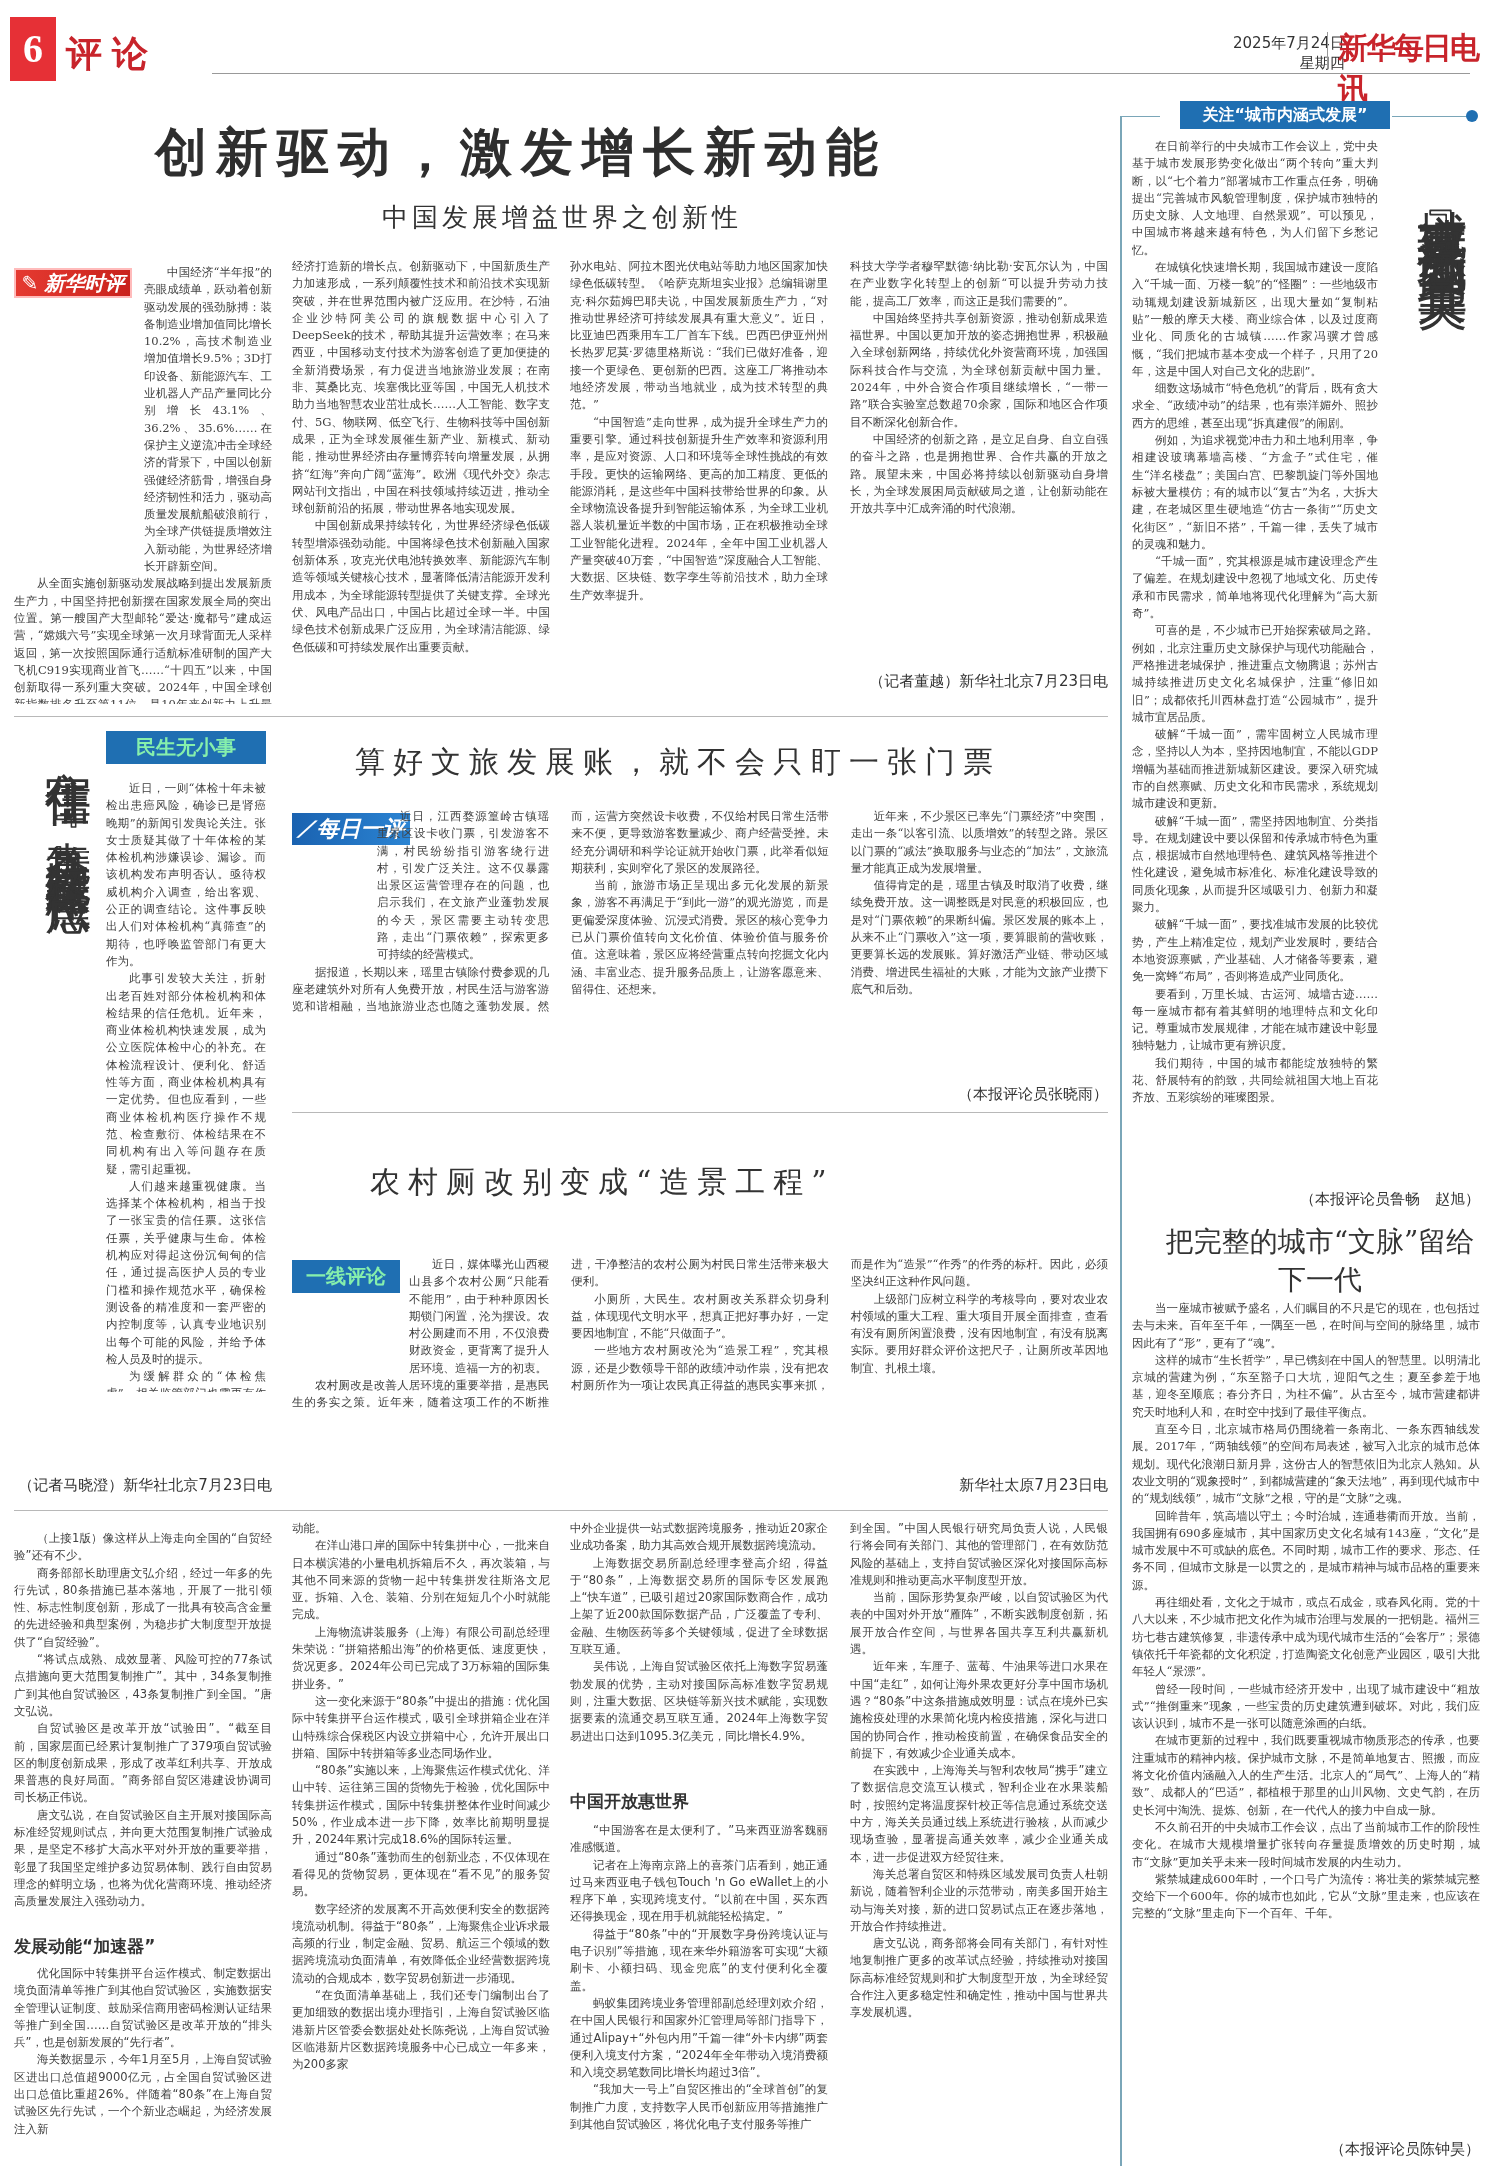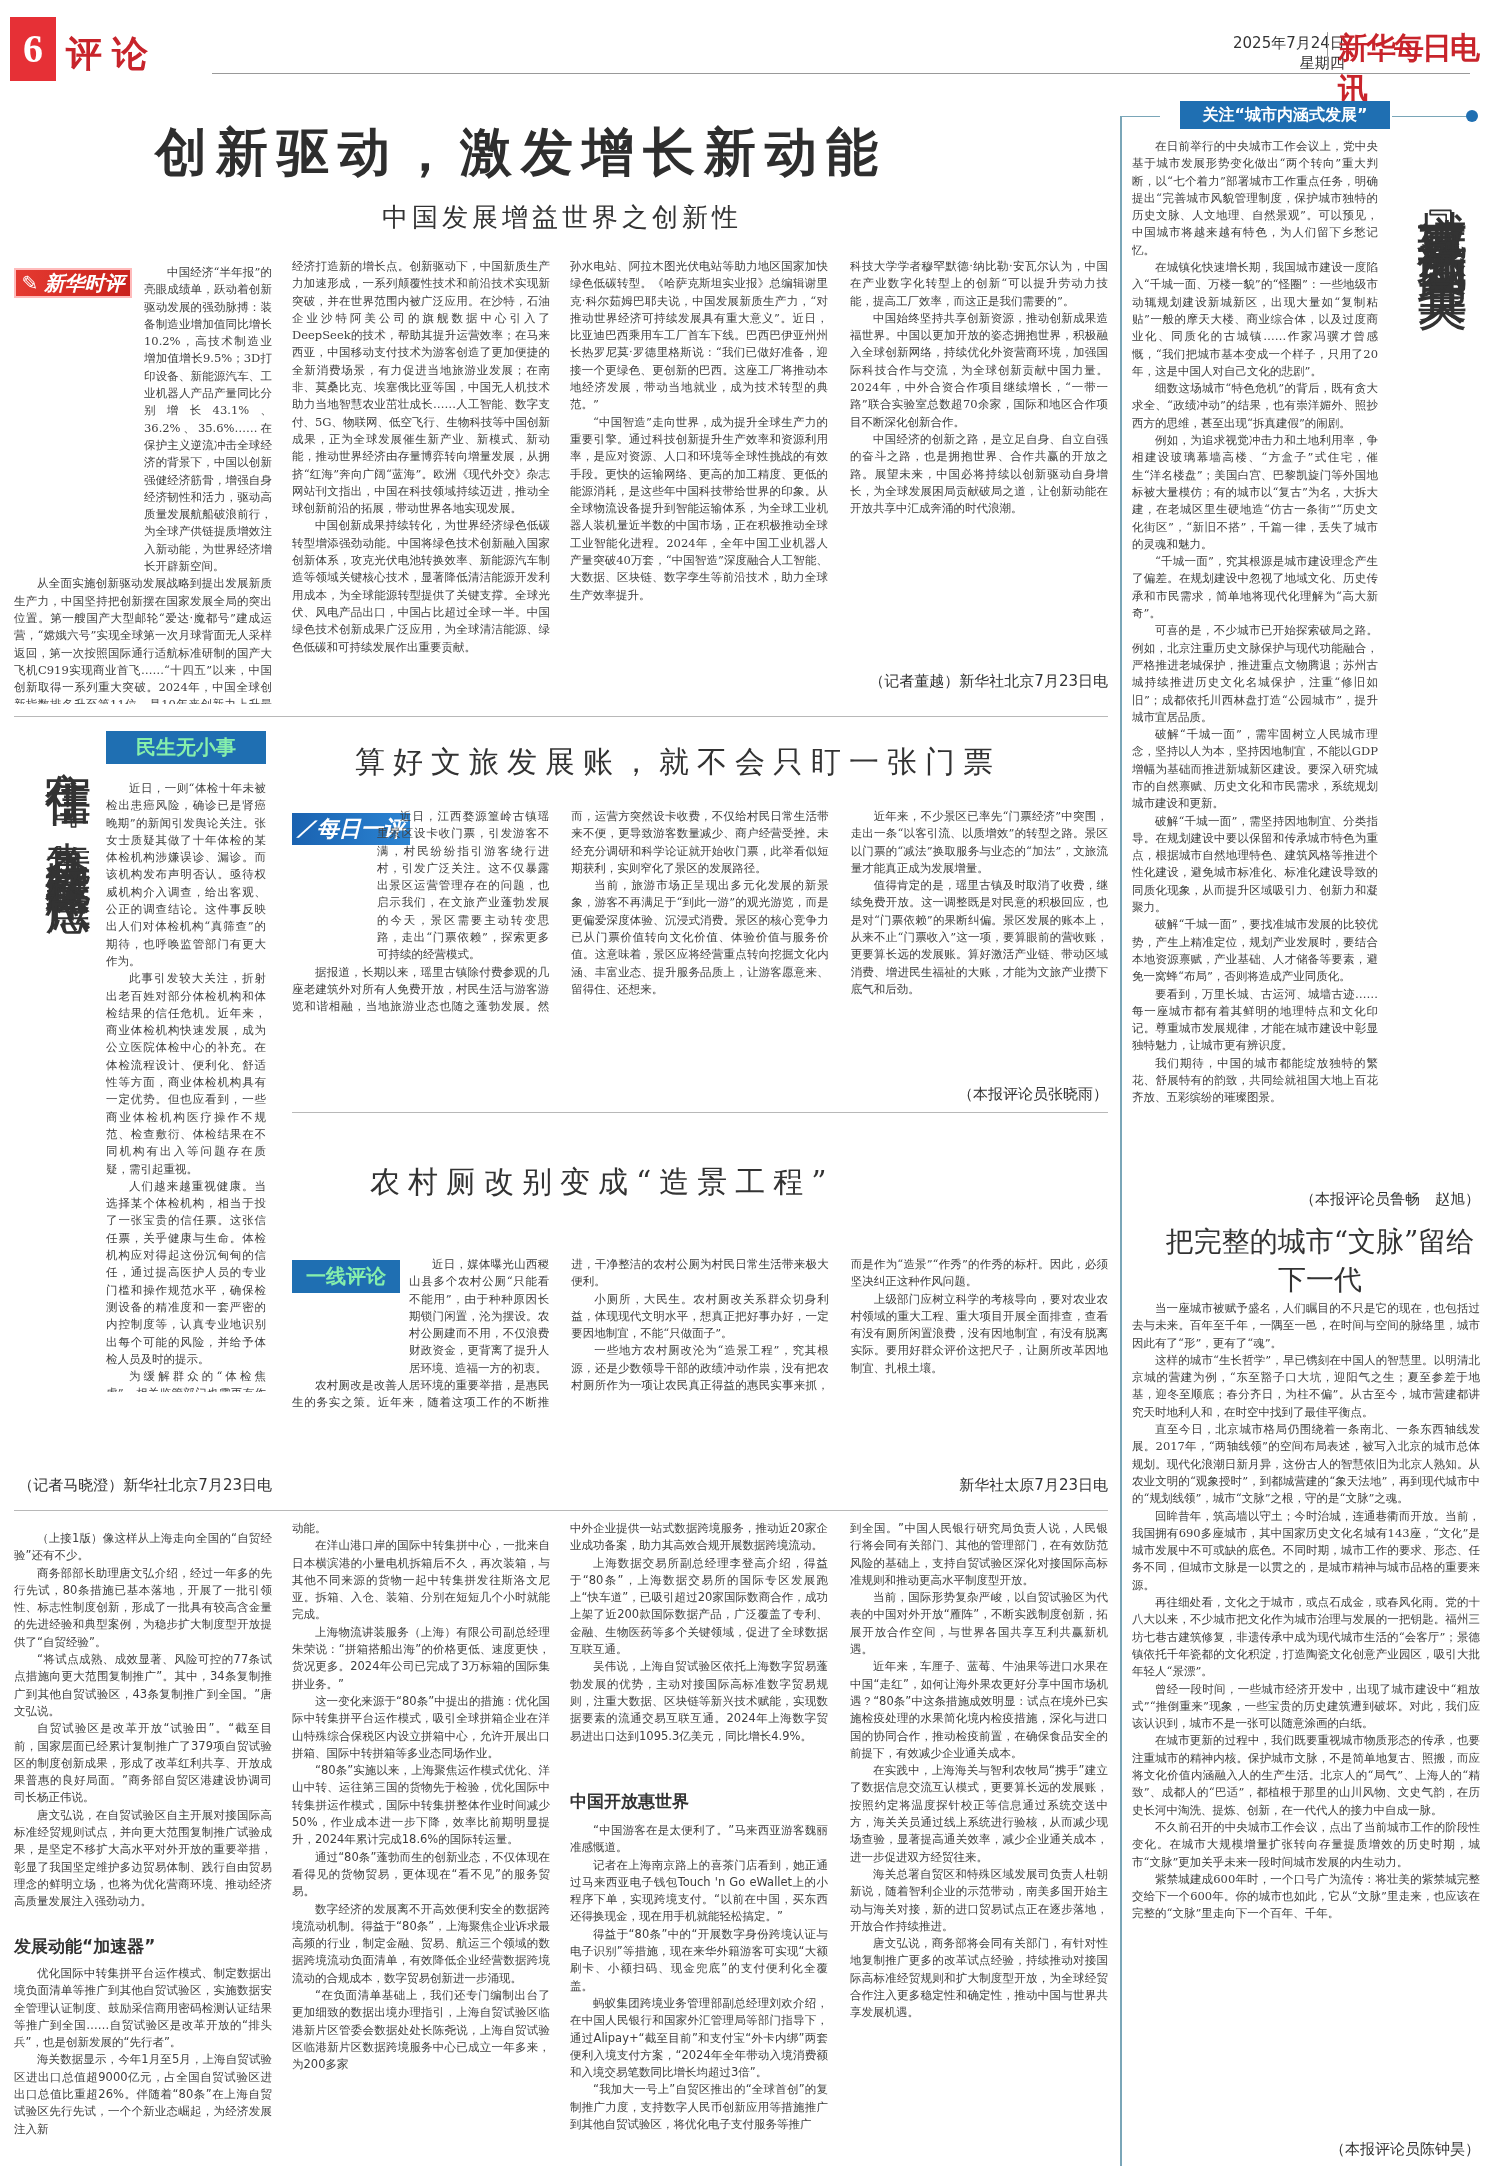--- a/index.html
+++ b/index.html
@@ -167,23 +167,23 @@
 <div class="abs txt ctxt" style="left:570px;top:1520px;width:258px;height:265px">
   <p style="text-indent:0">中外企业提供一站式数据跨境服务，推动近20家企业成功备案，助力其高效合规开展数据跨境流动。</p>
   <p>上海数据交易所副总经理李登高介绍，得益于“80条”，上海数据交易所的国际专区发展跑上“快车道”，已吸引超过20家国际数商合作，成功上架了近200款国际数据产品，广泛覆盖了专利、金融、生物医药等多个关键领域，促进了全球数据互联互通。</p>
   <p>吴伟说，上海自贸试验区依托上海数字贸易蓬勃发展的优势，主动对接国际高标准数字贸易规则，注重大数据、区块链等新兴技术赋能，实现数据要素的流通交易互联互通。2024年上海数字贸易进出口达到1095.3亿美元，同比增长4.9%。</p>
 </div>
 <div class="abs subhead" style="left:570px;top:1790px;width:258px">中国开放惠世界</div>
 <div class="abs txt ctxt" style="left:570px;top:1822px;width:258px;height:345px">
   <p>“中国游客在是太便利了。”马来西亚游客魏丽准感慨道。</p>
   <p>记者在上海南京路上的喜茶门店看到，她正通过马来西亚电子钱包Touch 'n Go eWallet上的小程序下单，实现跨境支付。“以前在中国，买东西还得换现金，现在用手机就能轻松搞定。”</p>
   <p>得益于“80条”中的“开展数字身份跨境认证与电子识别”等措施，现在来华外籍游客可实现“大额刷卡、小额扫码、现金兜底”的支付便利化全覆盖。</p>
-  <p>蚂蚁集团跨境业务管理部副总经理刘欢介绍，在中国人民银行和国家外汇管理局等部门指导下，通过Alipay+“截至目前”和支付宝“外卡内绑”两套便利入境支付方案，“2024年全年带动入境消费额和入境交易笔数同比增长均超过3倍”。</p>
+  <p>蚂蚁集团跨境业务管理部副总经理刘欢介绍，在中国人民银行和国家外汇管理局等部门指导下，通过Alipay+“外包内用”千篇一律“外卡内绑”两套便利入境支付方案，“2024年全年带动入境消费额和入境交易笔数同比增长均超过3倍”。</p>
   <p>“我加大一号上”自贸区推出的“全球首创”的复制推广力度，支持数字人民币创新应用等措施推广到其他自贸试验区，将优化电子支付服务等推广</p>
 </div>
 <div class="abs txt ctxt" style="left:850px;top:1520px;width:258px;height:645px">
   <p style="text-indent:0">到全国。”中国人民银行研究局负责人说，人民银行将会同有关部门、其他的管理部门，在有效防范风险的基础上，支持自贸试验区深化对接国际高标准规则和推动更高水平制度型开放。</p>
   <p>当前，国际形势复杂严峻，以自贸试验区为代表的中国对外开放“雁阵”，不断实践制度创新，拓展开放合作空间，与世界各国共享互利共赢新机遇。</p>
   <p>近年来，车厘子、蓝莓、牛油果等进口水果在中国“走红”，如何让海外果农更好分享中国市场机遇？“80条”中这条措施成效明显：试点在境外已实施检疫处理的水果简化境内检疫措施，深化与进口国的协同合作，推动检疫前置，在确保食品安全的前提下，有效减少企业通关成本。</p>
-  <p>在实践中，上海海关与智利农牧局“携手”建立了数据信息交流互认模式，更要算长远的发展账，按照约定将温度探针校正等信息通过系统交送中方，海关关员通过线上系统进行验核，从而减少现场查验，显著提高通关效率，减少企业通关成本，进一步促进双方经贸往来。</p>
+  <p>在实践中，上海海关与智利农牧局“携手”建立了数据信息交流互认模式，智利企业在水果装船时，按照约定将温度探针校正等信息通过系统交送中方，海关关员通过线上系统进行验核，从而减少现场查验，显著提高通关效率，减少企业通关成本，进一步促进双方经贸往来。</p>
   <p>海关总署自贸区和特殊区域发展司负责人杜朝新说，随着智利企业的示范带动，南美多国开始主动与海关对接，新的进口贸易试点正在逐步落地，开放合作持续推进。</p>
   <p>唐文弘说，商务部将会同有关部门，有针对性地复制推广更多的改革试点经验，持续推动对接国际高标准经贸规则和扩大制度型开放，为全球经贸合作注入更多稳定性和确定性，推动中国与世界共享发展机遇。</p>
 </div>
 
 </body></html>

